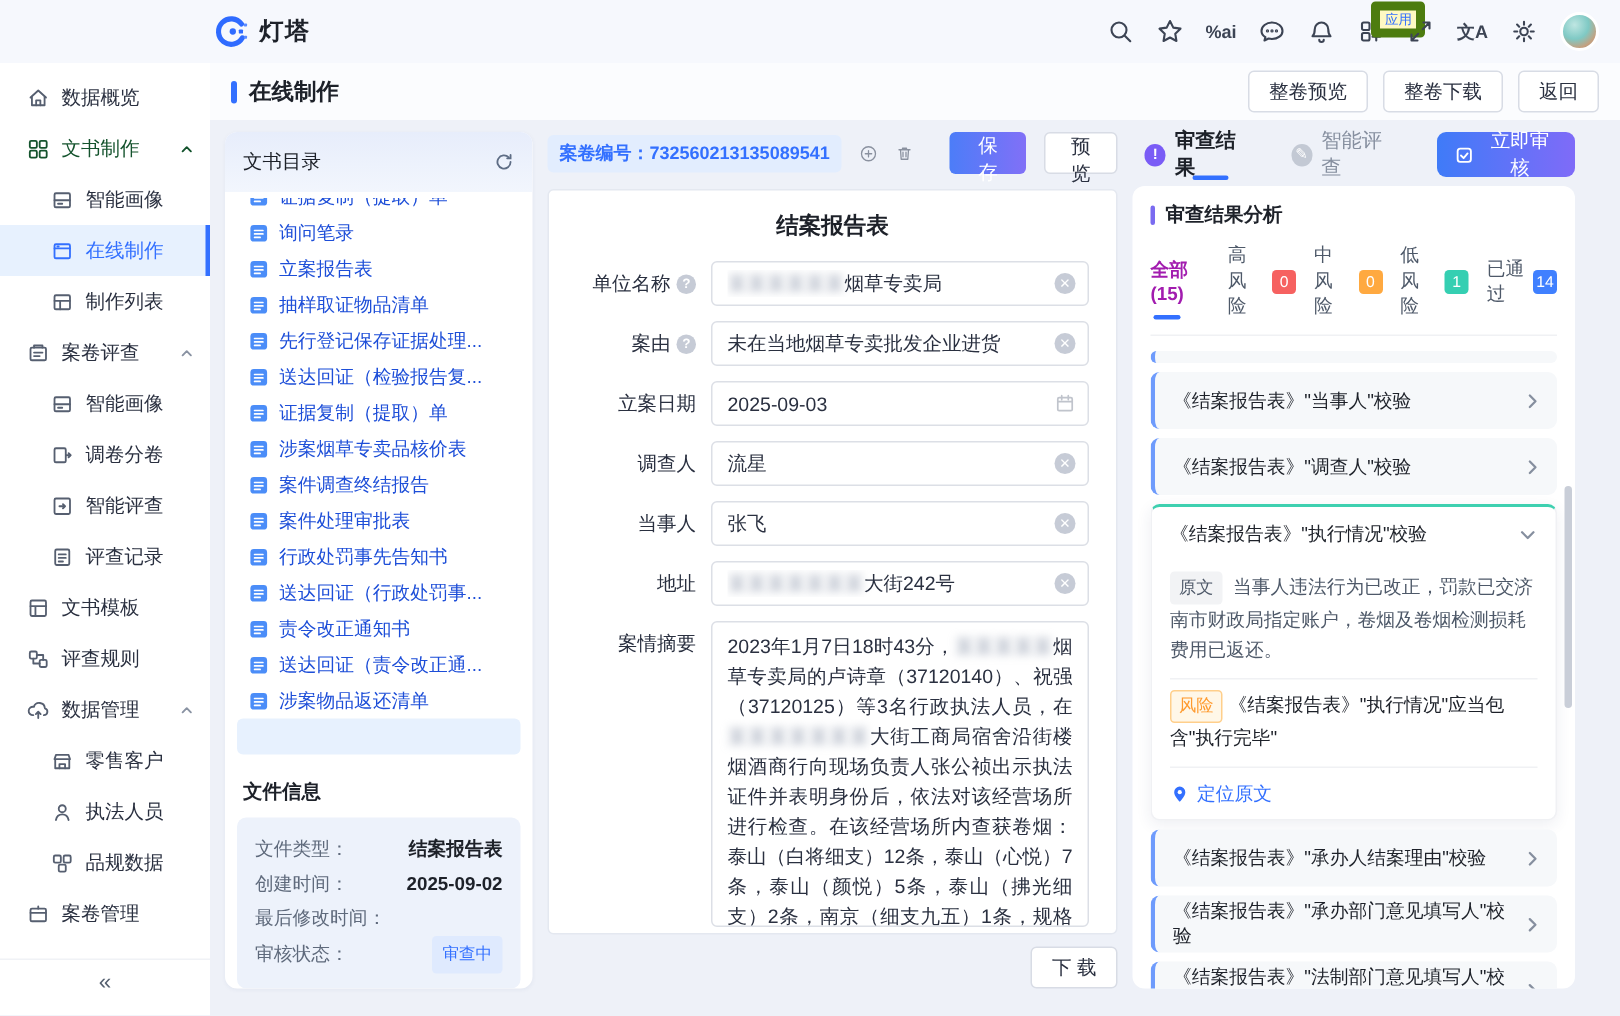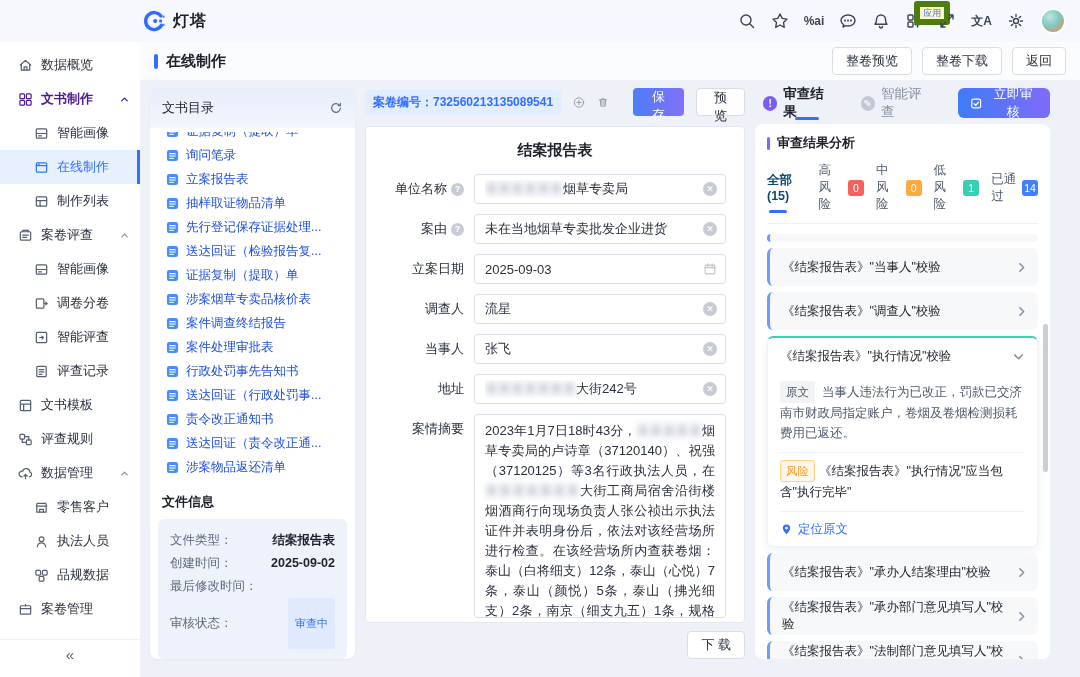--- a/index.html
+++ b/index.html
@@ -26,21 +26,21 @@
   .sidebar { position:absolute; top:42px; left:0; width:140px; bottom:0; background:#fff; z-index:4; }
   .snav { padding-top:6px; }
   .srow { height:34px; display:flex; align-items:center; gap:8px; padding:0 10px 0 18px;
     font-size:13px; color:#2a3040; cursor:pointer; position:relative; }
   .srow.sub { padding-left:34px; }
   .srow .ic { width:15px; height:15px; flex:0 0 15px; color:#565f70; display:inline-flex; }
   .srow .ic svg { width:100%; height:100%; fill:none; stroke:currentColor; stroke-width:1.3; stroke-linecap:round; stroke-linejoin:round; }
   .srow .slabel { flex:1; white-space:nowrap; }
   .srow .chev { width:11px; height:11px; color:#8a93a3; display:inline-flex; }
   .srow .chev svg { width:100%; height:100%; fill:none; stroke:currentColor; stroke-width:1.4; stroke-linecap:round; stroke-linejoin:round; }
-  .srow.blue, .srow.blue .ic, .srow.blue .chev { color:#4c1d95;font-weight:bold; }
+  .srow.blue, .srow.blue .ic, .srow.blue .chev { color:#14532d; }
   .srow.sel { background:#e7f1fe; color:#3370ff; }
   .srow.sel .ic { color:#3370ff; }
   .srow.sel::after { content:""; position:absolute; right:0; top:0; bottom:0; width:3px; background:#3370ff; }
   .collapse-btn { position:absolute; bottom:8px; left:0; right:0; text-align:center; font-size:15px; color:#55607а;
     color:#556070; cursor:pointer; padding:6px 0; border-top:1px solid #f0f2f6; }
 
   
   .main { position:absolute; top:42px; left:140px; right:0; bottom:0; }
   .page-header { height:38px; background:#fbfcfe; display:flex; align-items:center; justify-content:space-between; padding:0 14px; }
   .page-title { display:flex; align-items:center; gap:8px; font-size:15px; font-weight:700; color:#1d2129; }
@@ -61,21 +61,21 @@
   .doc-item { height:24px; display:flex; align-items:center; gap:7px; padding:0 8px; font-size:12.5px; color:#1d4ed8;
     border-radius:4px; white-space:nowrap; overflow:hidden; cursor:pointer; }
   .doc-item:first-child { margin-top:-13px; }
   .doc-item .dicon { width:13px; height:13px; flex:0 0 13px; display:inline-flex; }
   .doc-item.sel { background:#e7f1fe; color:#3370ff; }
   .fi-title { margin:14px 12px 8px; font-size:13px; font-weight:700; color:#1d2129; }
   .fi-card { margin:0 8px; background:#edf2fb; border-radius:6px; padding:10px 12px; }
   .fi-row { display:flex; align-items:center; justify-content:space-between; font-size:12.5px; line-height:23px; }
   .fi-label { color:#5f6a7c; }
   .fi-value { color:#1d2129; font-weight:700; }
-  .badge-review { background:#dfeafe; color:#3370ff; font-size:11px; font-weight:400; padding:14px 7px; border-radius:3px;margin-left:44px; }
+  .badge-review { background:#dfeafe; color:#3370ff; font-size:11px; font-weight:400; padding:1px 7px; border-radius:3px;margin-left:44px; }
 
   
   .form-col { width:380px; flex:0 0 380px; display:flex; flex-direction:column; }
   .form-toolbar { height:28px; display:flex; align-items:center; gap:12px; margin-bottom:10px; }
   .case-badge { background:#e2edfe; color:#3370ff; font-size:12px; font-weight:700; padding:4px 8px; border-radius:4px; white-space:nowrap; }
   .tool-ic { width:17px; height:17px; color:#8a919f; cursor:pointer; display:inline-flex; }
   .tool-ic svg { width:100%; height:100%; fill:none; stroke:currentColor; stroke-width:1.3; stroke-linecap:round; stroke-linejoin:round; }
   .spacer { flex:1; }
   .btn-save { height:28px; padding:0 15px; border:none; border-radius:4px; color:#fff; font-size:13px; cursor:pointer;
     background:linear-gradient(90deg,#4c7df8,#8170f7); font-family:inherit; }
@@ -111,21 +111,21 @@
   .rtab.active::after { content:""; position:absolute; left:50%; transform:translateX(-4px); bottom:-2px; width:24px; height:3px; border-radius:2px; background:#3370ff; }
   .btn-audit { margin-left:auto; height:30px; padding:0 12px; border:none; border-radius:6px; color:#fff; font-size:13px;
     display:flex; align-items:center; gap:6px; cursor:pointer; background:linear-gradient(90deg,#3f7bf8,#7f6bf8); font-family:inherit; }
   .btn-audit .ic { width:13px; height:13px; display:inline-flex; }
   .btn-audit .ic svg { width:100%; height:100%; fill:none; stroke:#fff; stroke-width:1.4; stroke-linecap:round; stroke-linejoin:round; }
   .review-card { flex:1; background:#fff; border-radius:8px; padding:10px 12px; overflow:hidden; position:relative; }
   .sec-title { display:flex; align-items:center; gap:7px; font-size:13px; font-weight:700; color:#1d2129; margin-bottom:10px; }
   .sec-title .accent { width:3px; height:13px; border-radius:2px; background:#7a6bf0; display:inline-block; }
   .filters { display:flex; align-items:center; gap:12px; font-size:12.5px; color:#4e5969; padding-bottom:8px; border-bottom:1px solid #f0f1f4; }
   .filter { display:flex; align-items:center; gap:5px; cursor:pointer; position:relative; padding-bottom:2px; }
-  .filter.active { color:#0c4a6e; font-weight:700; }
+  .filter.active { color:#a21caf; font-weight:700; }
   .filter.active::after { content:""; position:absolute; left:2px; bottom:-8px; width:18px; height:3px; border-radius:2px; background:#3370ff; }
   .fbadge { min-width:16px; height:16px; border-radius:3px; color:#fff; font-size:10.5px; display:inline-flex;
     align-items:center; justify-content:center; padding:0 3px; }
   .rv-list { margin-top:10px; display:flex; flex-direction:column; gap:6px; }
   .rv-sliver { height:8px; background:#f6f8fa; border-left:3px solid #6e9bfc; border-radius:6px; }
   .rv-item { height:38px; background:#f6f8fa; border-left:3px solid #6e9bfc; border-radius:6px; display:flex;
     align-items:center; justify-content:space-between; padding:0 10px 0 12px; cursor:pointer; }
   .rv-title { font-size:12.5px; color:#1d2129; }
   .chev-g { width:13px; height:13px; color:#868f9f; display:inline-flex; }
   .chev-g svg { width:100%; height:100%; fill:none; stroke:currentColor; stroke-width:1.4; stroke-linecap:round; stroke-linejoin:round; }

